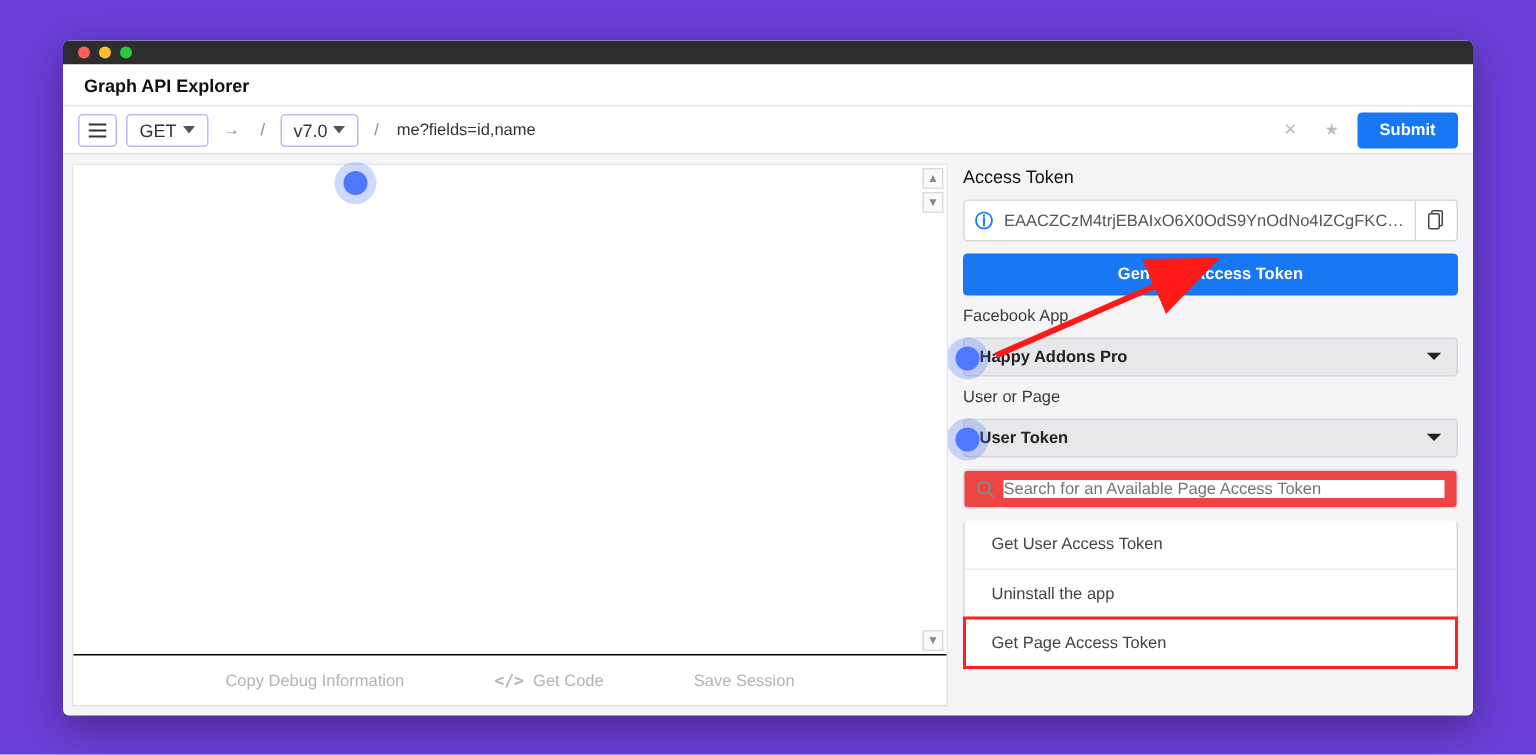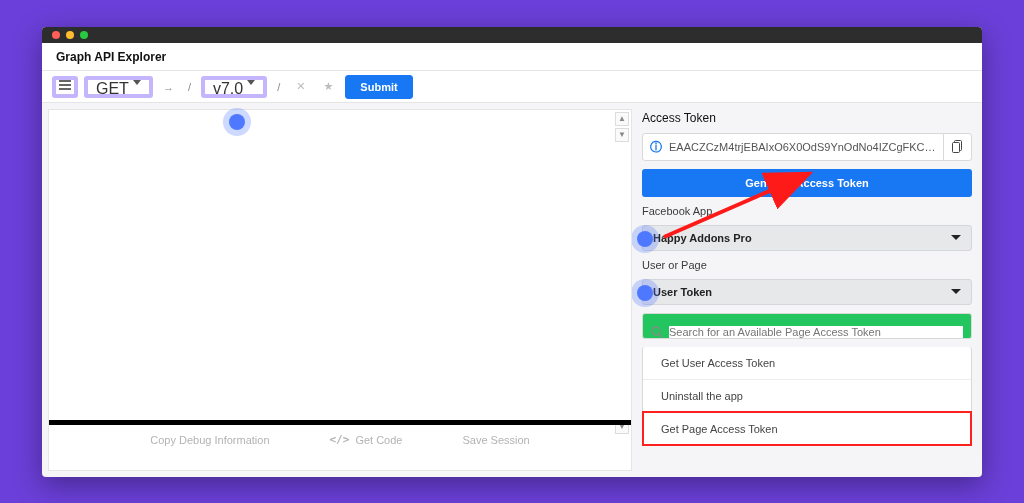--- a/index.html
+++ b/index.html
@@ -6,48 +6,48 @@
   body{background:#6b3fd9;font-family:-apple-system,BlinkMacSystemFont,"Segoe UI",Helvetica,Arial,sans-serif;font-size:12px;width:1024px;height:503px;overflow:hidden}
   .stage{position:absolute;left:42px;top:27px;width:940px;height:450px;background:#f5f5f7;border-radius:4px;box-shadow:0 8px 28px rgba(0,0,0,.35);overflow:hidden}
   
   .titlebar{height:16px;background:#2d2d2d;display:flex;align-items:center;padding-left:10px;gap:6px}
   .tl-dot{width:8px;height:8px;border-radius:50%}
   .tl-r{background:#ff5f57}.tl-y{background:#febc2e}.tl-g{background:#28c840}
   
   .header{background:#fff;border-bottom:1px solid #e5e5e5;height:28px;display:flex;align-items:center;padding:0 14px;font-size:12px;font-weight:600;color:#111}
   
   .toolbar{background:#fff;border-bottom:1px solid #e5e5e5;height:32px;display:flex;align-items:center;padding:0 10px;gap:6px;font-size:11px;color:#3b3b3b}
-  .btn{display:inline-flex;align-items:flex-start;justify-content:center;background:#fff;border:4px solid #c4b5fd;border-radius:3px;height:22px;padding:0 8px;cursor:pointer;color:#333;font-size:16px}
+  .btn{display:inline-flex;align-items:center;justify-content:center;background:#fff;border:1px solid #c4b5fd;border-radius:3px;height:22px;padding:0 8px;cursor:pointer;color:#333;font-size:12px}
   .hambtn{width:26px;padding:0}
   .seg{color:#8a8a8a;padding:0 4px}
   .path-input{flex:1;border:none;outline:none;height:22px;font-size:11px;color:#333;padding:0 2px}
   .star{color:#bdbdbd;padding:0 6px;cursor:pointer}
   .submit{background:#1877f2;border:1px solid #1877f2;color:#fff;font-weight:700;height:24px;padding:0 14px;border-radius:3px;cursor:pointer;font-size:11px}
   
   .body{display:flex;height:calc(100% - 16px - 28px - 32px)}
   .left{flex:1;position:relative;background:#fff;margin:6px 0 6px 6px;border:1px solid #e5e5e5}
   .right{width:350px;padding:8px 10px 10px 10px;display:flex;flex-direction:column;gap:8px;overflow:hidden}
   
   .resp-canvas{position:absolute;left:0;right:0;top:0;bottom:34px;background:#fff}
   .resp-ctrl{position:absolute;right:2px;top:2px;display:flex;flex-direction:column;gap:2px;align-items:center}
   .ctrl-btn{width:14px;height:14px;font-size:8px;line-height:12px;border:1px solid #dcdcdc;background:#fafafa;color:#888;text-align:center;cursor:pointer}
   .resp-scroll{position:absolute;right:2px;bottom:36px;width:14px}
-  .left-footer{position:absolute;left:0;right:0;bottom:16px;height:34px;border-top:5px solid #000000;display:flex;align-items:center;justify-content:center;gap:60px}
+  .left-footer{position:absolute;left:0;right:0;bottom:0;height:34px;border-top:1px solid #000000;display:flex;align-items:center;justify-content:center;gap:60px}
   .footer-btn{color:#b3b3b3;font-size:11px;cursor:pointer;display:inline-flex;align-items:center;gap:6px}
   .ico-code{font-family:monospace;font-weight:700}
   
   .panel-title{font-size:12px;font-weight:400;color:#111}
   .token-row{display:flex;align-items:center;gap:0;border:1px solid #d9d9d9;border-radius:3px;background:#fff;height:28px;overflow:hidden}
   .token-info{width:26px;display:flex;align-items:center;justify-content:center;color:#1877f2;font-size:12px;font-weight:700}
   .token-val{flex:1;min-width:0;border:none;outline:none;font-size:11px;color:#555;overflow:hidden;text-overflow:ellipsis;white-space:nowrap;padding-right:4px}
   .token-copy{width:28px;height:100%;border-left:1px solid #d9d9d9;display:flex;align-items:center;justify-content:center;color:#444;cursor:pointer}
   .gen-btn{background:#1877f2;color:#fff;font-weight:700;border:none;border-radius:3px;height:28px;cursor:pointer;font-size:11px}
   .field-label{font-size:11px;color:#3b3b3b}
   .select{display:flex;align-items:center;justify-content:space-between;background:#e6e8ea;border:1px solid #d4d6d9;border-radius:3px;height:26px;padding:0 10px;font-size:11px;font-weight:600;color:#222;cursor:pointer}
-  .search-row{display:flex;align-items:flex-end;background:#22c55e;border:1px solid #d9d9d9;border-radius:3px;height:26px;padding:0 8px;gap:6px}
+  .search-row{display:flex;align-items:center;background:#ef4444;border:1px solid #d9d9d9;border-radius:3px;height:26px;padding:0 8px;gap:6px}
   .search-row svg{flex-shrink:0}
   .search-input{flex:1;border:none;outline:none;font-size:11px;color:#555}
   .menu{background:#fff;border:1px solid #d9d9d9;border-radius:3px;border-top:none}
   .menu-item{padding:10px 18px;font-size:11px;color:#444;cursor:pointer}
   .menu-item + .menu-item{border-top:1px solid #eee}
   .menu-item.highlight{outline:2px solid #ff2020;outline-offset:-1px}
   
   .pulse{position:absolute;width:16px;height:16px;border-radius:50%;background:#4e78ff;box-shadow:0 0 0 6px rgba(78,120,255,.28);pointer-events:none}
   
   .arrow-wrap{position:absolute;left:608px;top:130px;width:220px;height:90px;pointer-events:none}
@@ -80,20 +80,21 @@
     </button>
     <span class="seg">→</span>
     <span class="seg">/</span>
     <button class="btn">
       <span>v7.0</span>
       <svg style="margin-left:4px" width="8" height="6" viewBox="0 0 8 6">
           <path d="M0 0l4 5 4-5z" fill="#555"></path>
         </svg>
     </button>
     <span class="seg">/</span>
+    <input class="path-input" value="me?fields=id,name" style="">
     <span class="star">✕</span>
     <span class="star">★</span>
     <button class="submit">Submit</button>
   </div>
 
   <div class="body">
 
     <div class="left">
       <div class="resp-canvas"></div>
       <div class="resp-ctrl">

